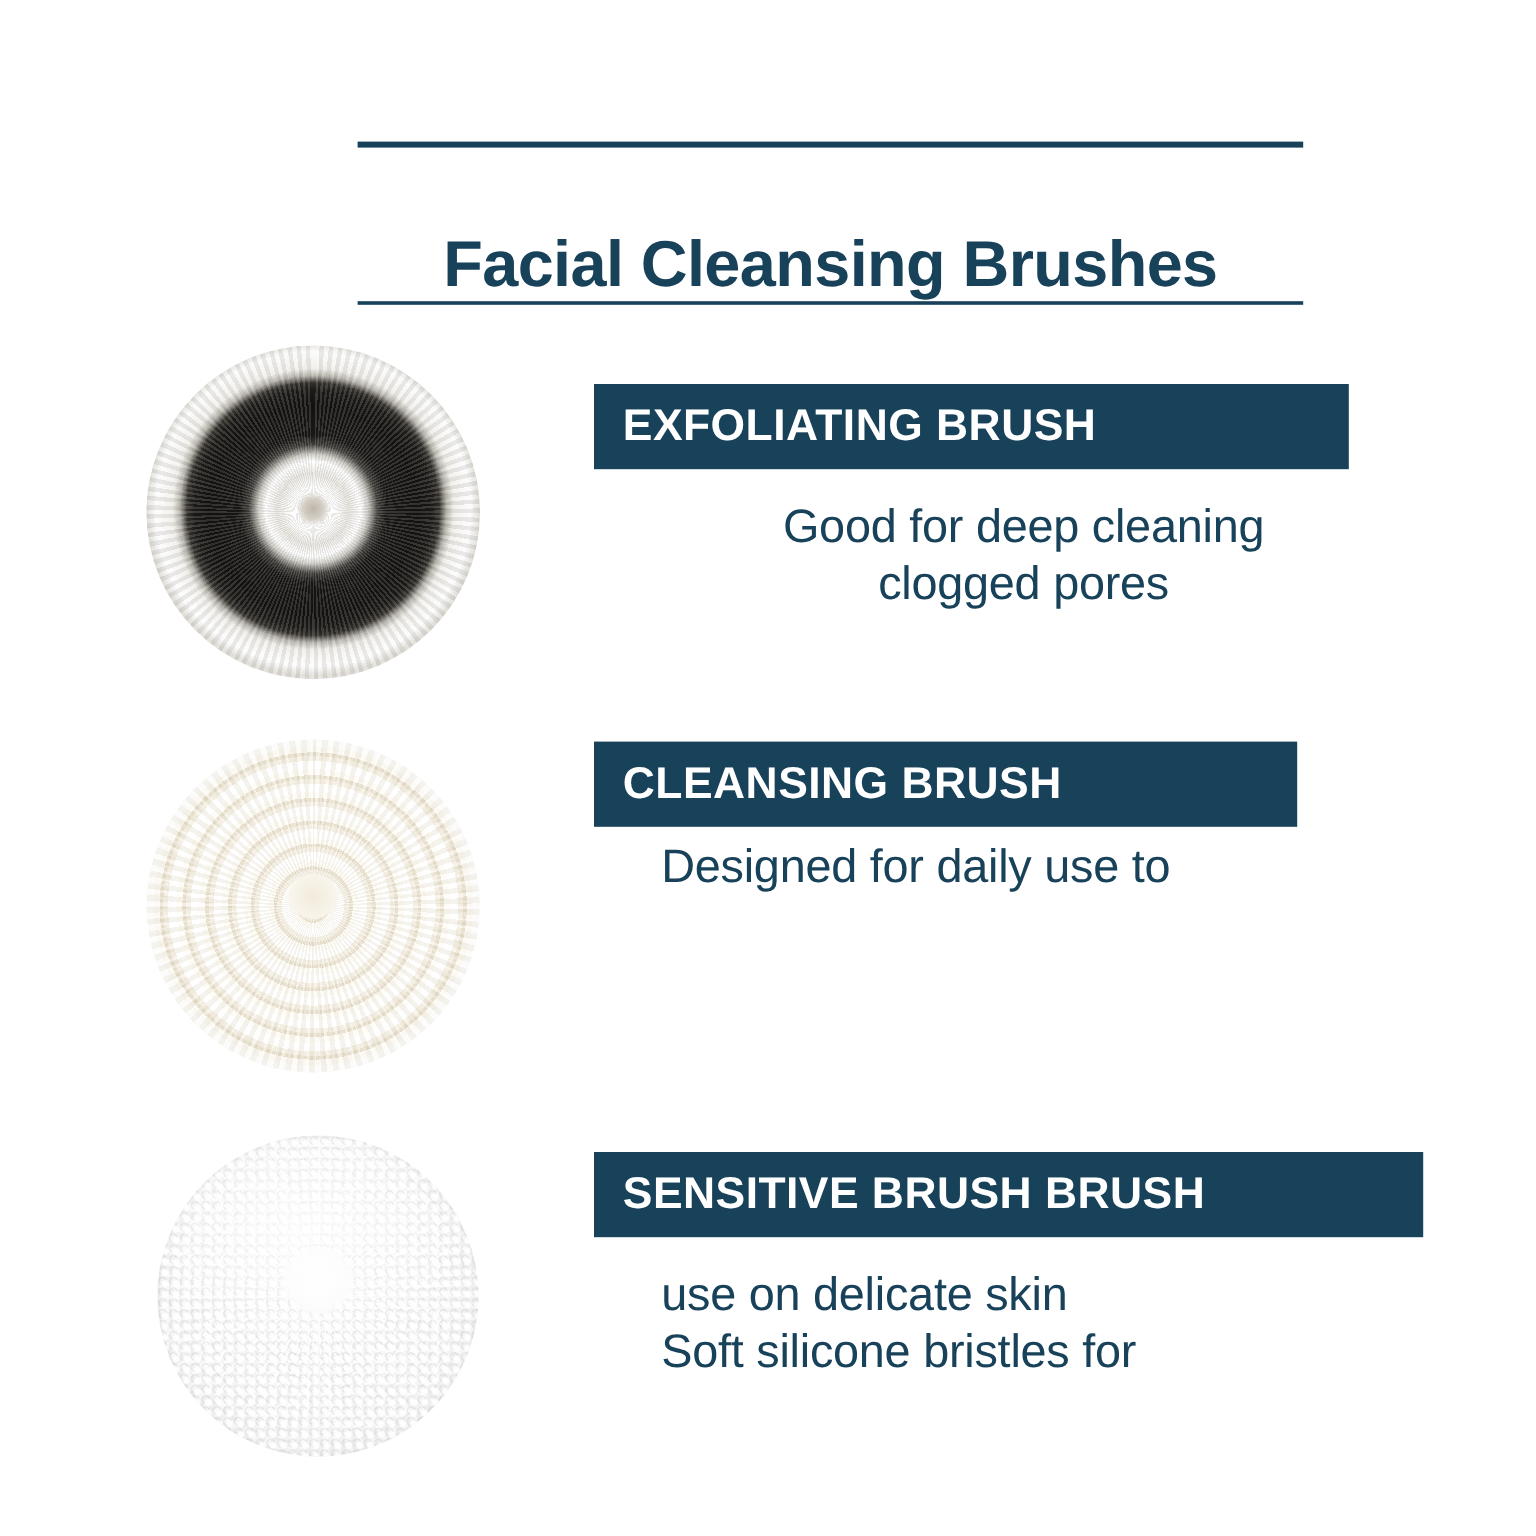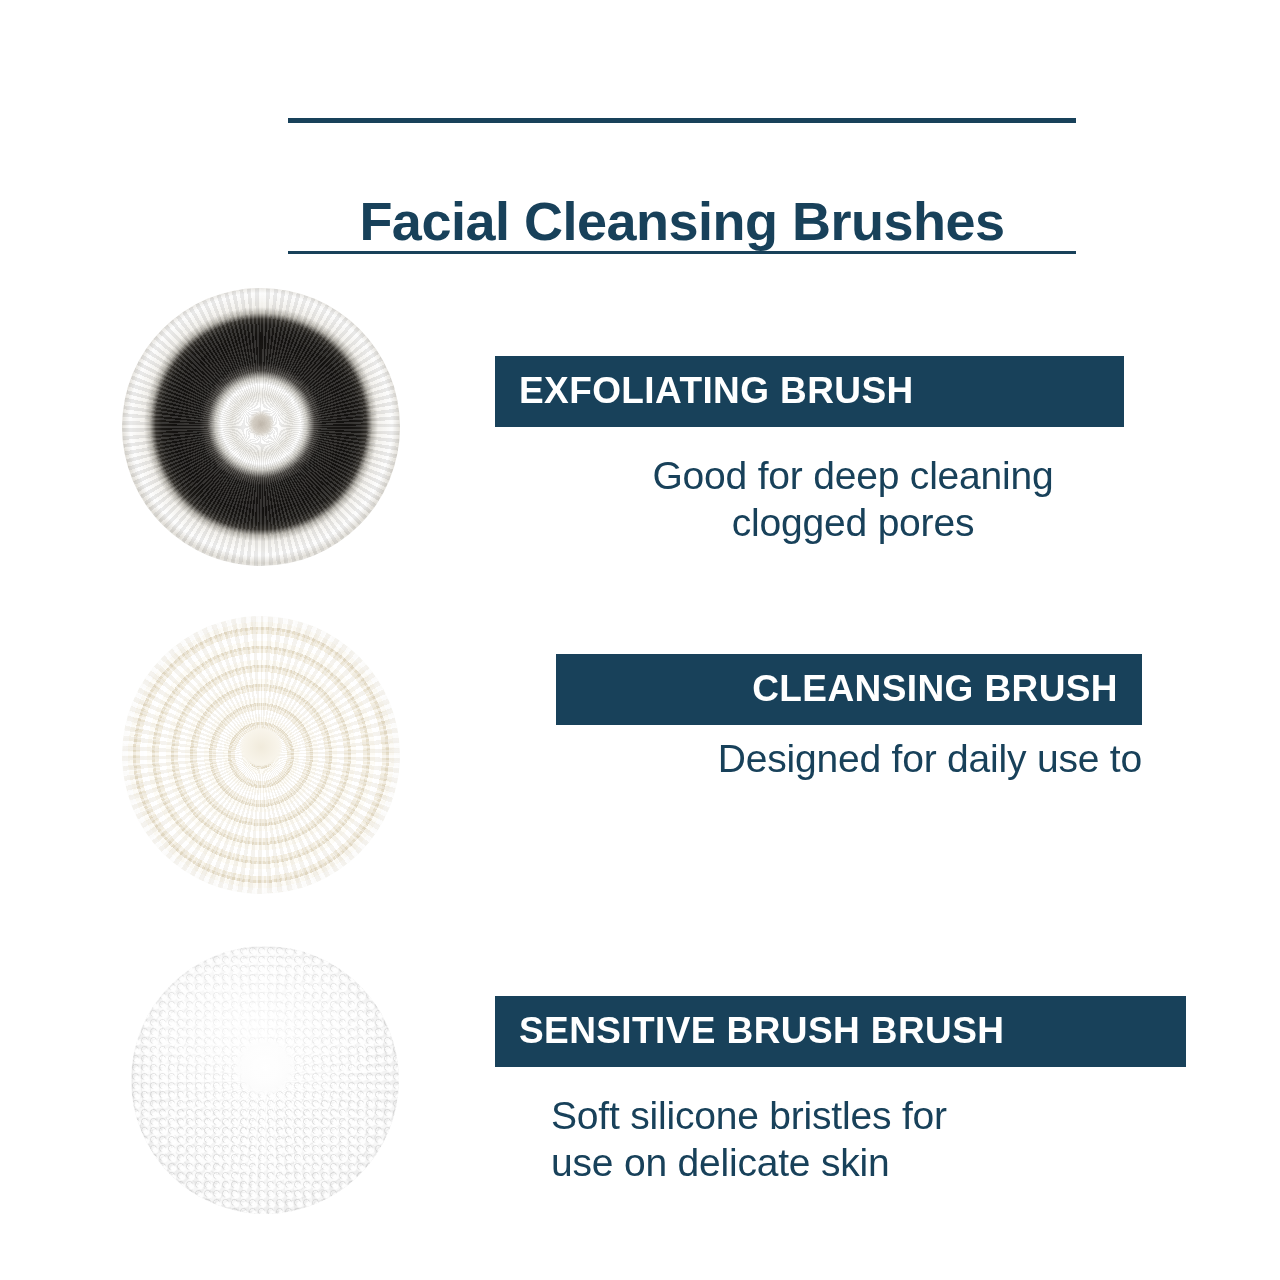--- a/index.html
+++ b/index.html
@@ -12,21 +12,21 @@
     height: 1280px;
     font-family: "Liberation Sans", sans-serif;
     -webkit-font-smoothing: antialiased;
     overflow: hidden;
     position: relative;
   }
 
   
   #title-block {
     position: absolute;
-    left: 288px;
+    left: 298px;
     top: 118px;
     width: 788px;
     height: 136px;
   }
   #title-rule-top {
     position: absolute;
     left: 0;
     top: 0;
     width: 100%;
     height: 5px;
@@ -270,34 +270,33 @@
     display: inline-block;
     background: #18415A;
     color: #ffffff;
     font-size: 37px;
     font-weight: 700;
     letter-spacing: 0.4px;
     padding: 16px 24px 18px 24px;
     line-height: 1;
     white-space: nowrap;
     box-sizing: border-box;
-    margin-top: 36px;
   }
   .desc {
     color: #18415A;
     font-size: 39px;
     line-height: 1.20;
     font-weight: 400;
     margin-top: 22px;
     letter-spacing: -0.2px;
   }
   .desc span { display: block; }
 
   #section-0 .text-col { left: 495px; width: 660px; }
-  #section-1 .text-col { left: 482px; width: 660px; text-align: right; }
+  #section-1 .text-col { left: 495px; width: 660px; }
   #section-2 .text-col { left: 495px; width: 700px; }
 
   #section-0 .text-col { top: 32px; }
   #section-1 .text-col { top: 2px; }
   #section-2 .text-col { top: 14px; }
 
   #section-0 .label-banner { width: 629px; }
   #section-1 .label-banner { width: 586px; }
   #section-2 .label-banner { width: 691px; }
 
@@ -361,17 +360,17 @@
       <div class="dots"></div>
       <div class="dots2"></div>
       <div class="hub"></div>
       <div class="sheen"></div>
     </div>
   </div>
 
   <div class="text-col">
     <div class="label-banner">SENSITIVE BRUSH BRUSH</div>
     <div class="desc">
+      <span>use on delicate skin</span>
       <span>Soft silicone bristles for</span>
-      <span>use on delicate skin</span>
     </div>
   </div>
 </div>
 
 </body></html>

